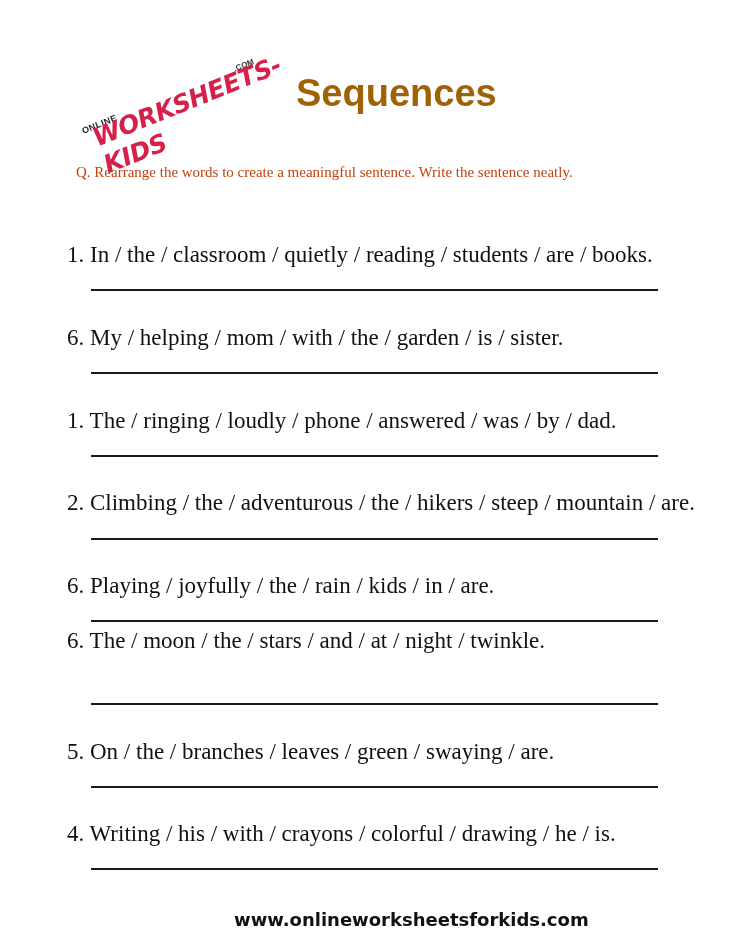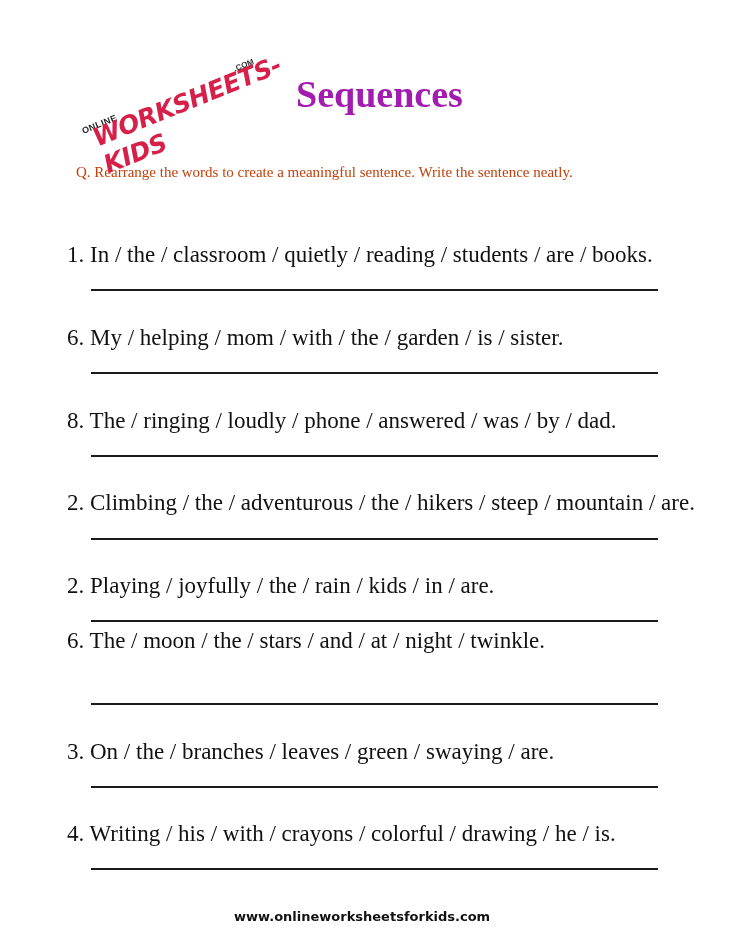--- a/index.html
+++ b/index.html
@@ -58,24 +58,24 @@
       top: 44px;
       font-family: "Liberation Sans", sans-serif;
       font-size: 8px;
       font-weight: bold;
       color: #333333;
     }
     .title {
       position: absolute;
       left: 296px;
       top: 72px;
-      font-family: Liberation Serif, serif;
+      font-family: Liberation Sans, sans-serif;
       font-size: 38px;
       font-weight: bold;
-      color: #a21caf;
+      color: #a16207;
       letter-spacing: 0px;
     }
     .instruction {
       position: absolute;
       left: 72px;
       top: 158px;
       width: 590px;
       font-size: 15px;
       line-height: 28px;
       color: #c2410c;
@@ -93,21 +93,21 @@
       left: 91px;
       width: 567px;
       height: 0;
       border-top: 2px solid #1a1a1a;
     }
     .footer {
       position: absolute;
       left: 234px;
       top: 909px;
       font-family: "DejaVu Sans", sans-serif;
-      font-size: 13px;
+      font-size: 18px;
       font-weight: bold;
       color: #111111;
     }
   </style>
 </head>
 <body>
 
 <div class="logo">
   <div class="logo-inner">
     <span class="logo-online">ONLINE</span>
@@ -119,31 +119,31 @@
 <div class="title">Sequences</div>
 
 <div class="instruction">Q. Rearrange the words to create a meaningful sentence. Write the sentence neatly.</div>
 
 <div class="question" style="top:242px">1. In / the / classroom / quietly / reading / students / are / books.</div>
 <div class="answer-line" style="top:289px"></div>
 
 <div class="question" style="top:325px">6. My / helping / mom / with / the / garden / is / sister.</div>
 <div class="answer-line" style="top:372px"></div>
 
-<div class="question" style="top:408px">8. The / ringing / loudly / phone / answered / was / by / dad.</div>
+<div class="question" style="top:408px">1. The / ringing / loudly / phone / answered / was / by / dad.</div>
 <div class="answer-line" style="top:455px"></div>
 
 <div class="question" style="top:490px">2. Climbing / the / adventurous / the / hikers / steep / mountain / are.</div>
 <div class="answer-line" style="top:538px"></div>
 
-<div class="question" style="top:573px">2. Playing / joyfully / the / rain / kids / in / are.</div>
+<div class="question" style="top:573px">6. Playing / joyfully / the / rain / kids / in / are.</div>
 <div class="answer-line" style="top:620px"></div>
 
 <div class="question" style="top:628px">6. The / moon / the / stars / and / at / night / twinkle.</div>
 <div class="answer-line" style="top:703px"></div>
 
-<div class="question" style="top:739px">3. On / the / branches / leaves / green / swaying / are.</div>
+<div class="question" style="top:739px">5. On / the / branches / leaves / green / swaying / are.</div>
 <div class="answer-line" style="top:786px"></div>
 
 <div class="question" style="top:821px">4. Writing / his / with / crayons / colorful / drawing / he / is.</div>
 <div class="answer-line" style="top:868px"></div>
 
 <div class="footer">www.onlineworksheetsforkids.com</div>
 
 </body></html>

